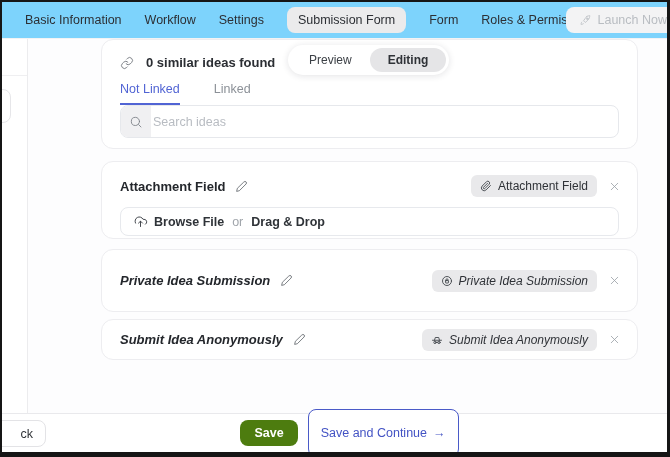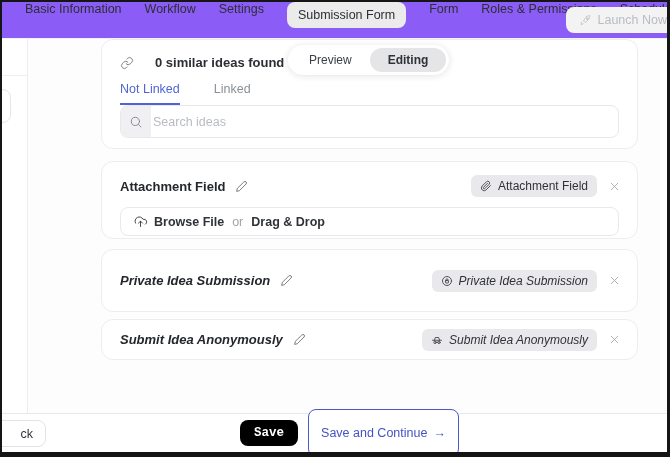--- a/index.html
+++ b/index.html
@@ -1,41 +1,41 @@
 <!DOCTYPE html>
 <html><head>
 <meta charset="utf-8">
 <style>
   html,body{margin:0;padding:0;background:#fff;}
   body{width:670px;height:457px;position:relative;font-family:"Liberation Sans",sans-serif;-webkit-font-smoothing:antialiased;}
   .screen{position:absolute;inset:0;border:2px solid #151515;border-bottom-width:5px;border-right-width:3px;background:#fff;overflow:hidden;box-sizing:border-box;}
   .stage{position:absolute;inset:0;}
 
   
-  .topbar{position:absolute;top:0;left:0;right:0;height:37px;background:#8b5cf6;border-bottom:1px solid #f3f3f4;display:flex;align-items:flex-start;gap:23px;padding-left:23px;box-sizing:border-box;}
+  .topbar{position:absolute;top:0;left:0;right:0;height:37px;background:#7dd3fc;border-bottom:1px solid #f3f3f4;display:flex;align-items:center;gap:23px;padding-left:23px;box-sizing:border-box;}
   .tab{font-size:12.5px;color:#2c2f34;white-space:nowrap;cursor:default;}
   .tab.active{background:#ebebec;border-radius:8px;padding:6px 11px;}
   .launch-btn{position:absolute;right:-16px;top:5px;height:26px;display:flex;align-items:center;gap:6px;background:#f3f3f4;border-radius:8px;padding:0 16px 0 13px;color:#b9bdc2;font-size:12.5px;}
   .launch-btn svg{width:13px;height:13px;}
 
   
   .left-strip{position:absolute;top:37px;left:0;width:25px;bottom:38px;background:#fff;border-right:1px solid #ececee;}
   .left-strip .strip-divider{position:absolute;top:36px;left:0;right:0;height:1px;background:#efeff1;}
   .strip-card{position:absolute;left:-13px;top:50px;width:20px;height:32px;border:1px solid #e6e6e9;border-radius:8px;background:#fff;}
 
   .content-bg{position:absolute;top:37px;left:26px;right:0;bottom:38px;background:#fdfdfe;}
 
   
   .card{position:absolute;left:99px;width:537px;background:#fff;border:1px solid #ededf0;border-radius:12px;box-sizing:border-box;}
   .card-sim{top:37px;height:110px;}
   .card-attach{top:159px;height:78px;}
   .card-private{top:247px;height:63px;}
   .card-anon{top:317px;height:41px;text-align:center;}
 
-  .sim-row1{display:flex;align-items:center;gap:21px;padding:15px 18px 0;color:#2f3237;}
+  .sim-row1{display:flex;align-items:center;gap:12px;padding:15px 18px 0;color:#2f3237;}
   .sim-title{font-size:13px;font-weight:700;color:#2b2e33;}
   .link-ico{color:#6b7077;display:flex;}
   .mode-toggle{position:absolute;left:186px;top:5px;height:30px;background:#fff;border-radius:16px;box-shadow:0 1px 7px rgba(25,28,40,.12);display:flex;align-items:center;padding:0 3px;}
   .seg{font-size:12px;color:#3c4046;padding:5px 18px;border-radius:13px;}
   .seg.active{background:#e5e5e7;font-weight:600;color:#2f3237;}
   .sim-tabs{display:flex;gap:34px;margin:12px 0 0 18px;font-size:12.5px;}
   .sim-tab{color:#8b9097;padding-bottom:7px;}
   .sim-tab.active{color:#5164d4;border-bottom:2px solid #5164d4;}
   .search-wrap{margin:0 18px;height:31px;border:1px solid #e6e8ec;border-radius:8px;display:flex;overflow:hidden;background:#fff;}
   .search-prefix{width:30px;background:#f0f0f2;display:flex;align-items:center;justify-content:center;color:#7b8087;}
@@ -57,21 +57,21 @@
 
   .upload-box{margin:10px 18px 0;height:29px;border:1px solid #e7e9ed;border-radius:8px;display:flex;align-items:center;gap:6px;padding:0 12px;font-size:12.5px;box-sizing:border-box;}
   .upload-box svg{width:15px;height:15px;color:#3a3e44;}
   .bold-txt{font-weight:700;color:#2f3338;}
   .or-txt{color:#a0a5ab;margin:0 2px;}
 
   
   .footer{position:absolute;left:0;right:0;bottom:0;height:38px;background:#fff;border-top:1px solid #e9e9ec;}
   .footer-btns{position:absolute;left:0;right:0;top:0;bottom:0;display:flex;align-items:center;justify-content:center;gap:10px;transform:translateX(15px);}
   .back-btn{position:absolute;left:-14px;top:6px;width:58px;height:27px;border:1px solid #e3e3e6;border-radius:8px;background:#fff;color:#2f3237;font-size:12.5px;display:flex;align-items:center;justify-content:flex-end;padding-right:12px;box-sizing:border-box;}
-  .save-btn{background:#000000;color:#fff;font-size:12.5px;font-weight:600;border:0;border-radius:8px;padding:6px 14px;font-family:Liberation Mono, monospace;}
+  .save-btn{background:#4d7c0f;color:#fff;font-size:12.5px;font-weight:600;border:0;border-radius:8px;padding:6px 14px;font-family:Liberation Sans, sans-serif;}
   .save-cont-btn{background:#fff;border:1px solid #4a5ac8;color:#4353c4;font-size:12.5px;font-weight:500;border-radius:8px;padding:16px 12px;display:flex;align-items:center;gap:6px;font-family:"Liberation Sans",sans-serif;}
 
   .ico{fill:none;stroke:currentColor;stroke-width:1.8;stroke-linecap:round;stroke-linejoin:round;}
   .ico-thin{stroke-width:1.5;}
 </style>
 </head>
 <body>
 
 <div class="screen">
 <div class="stage">

